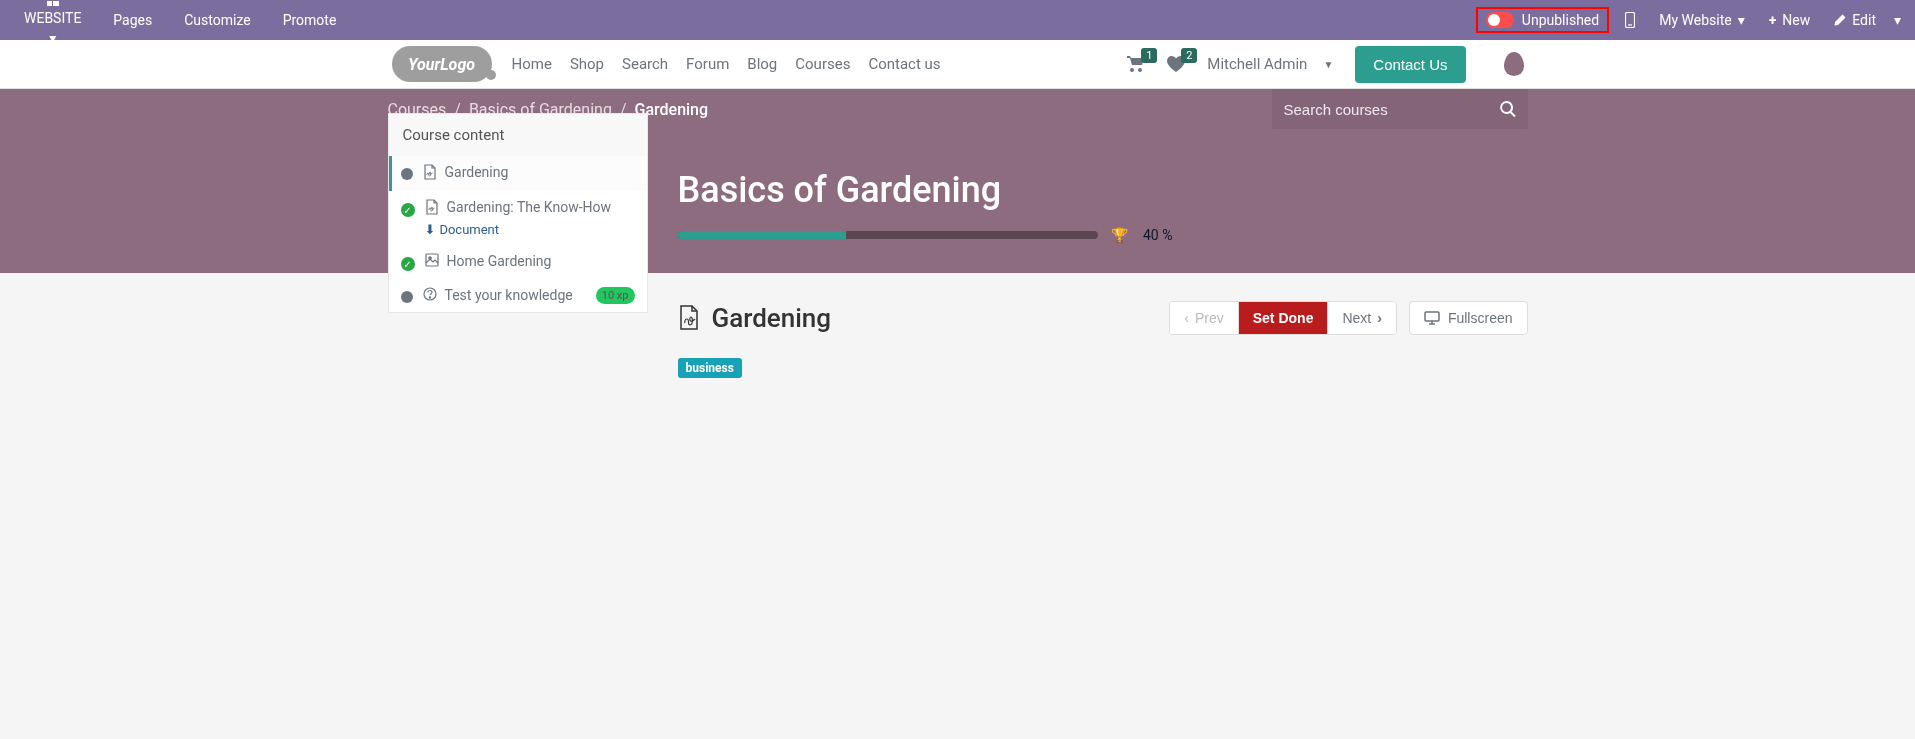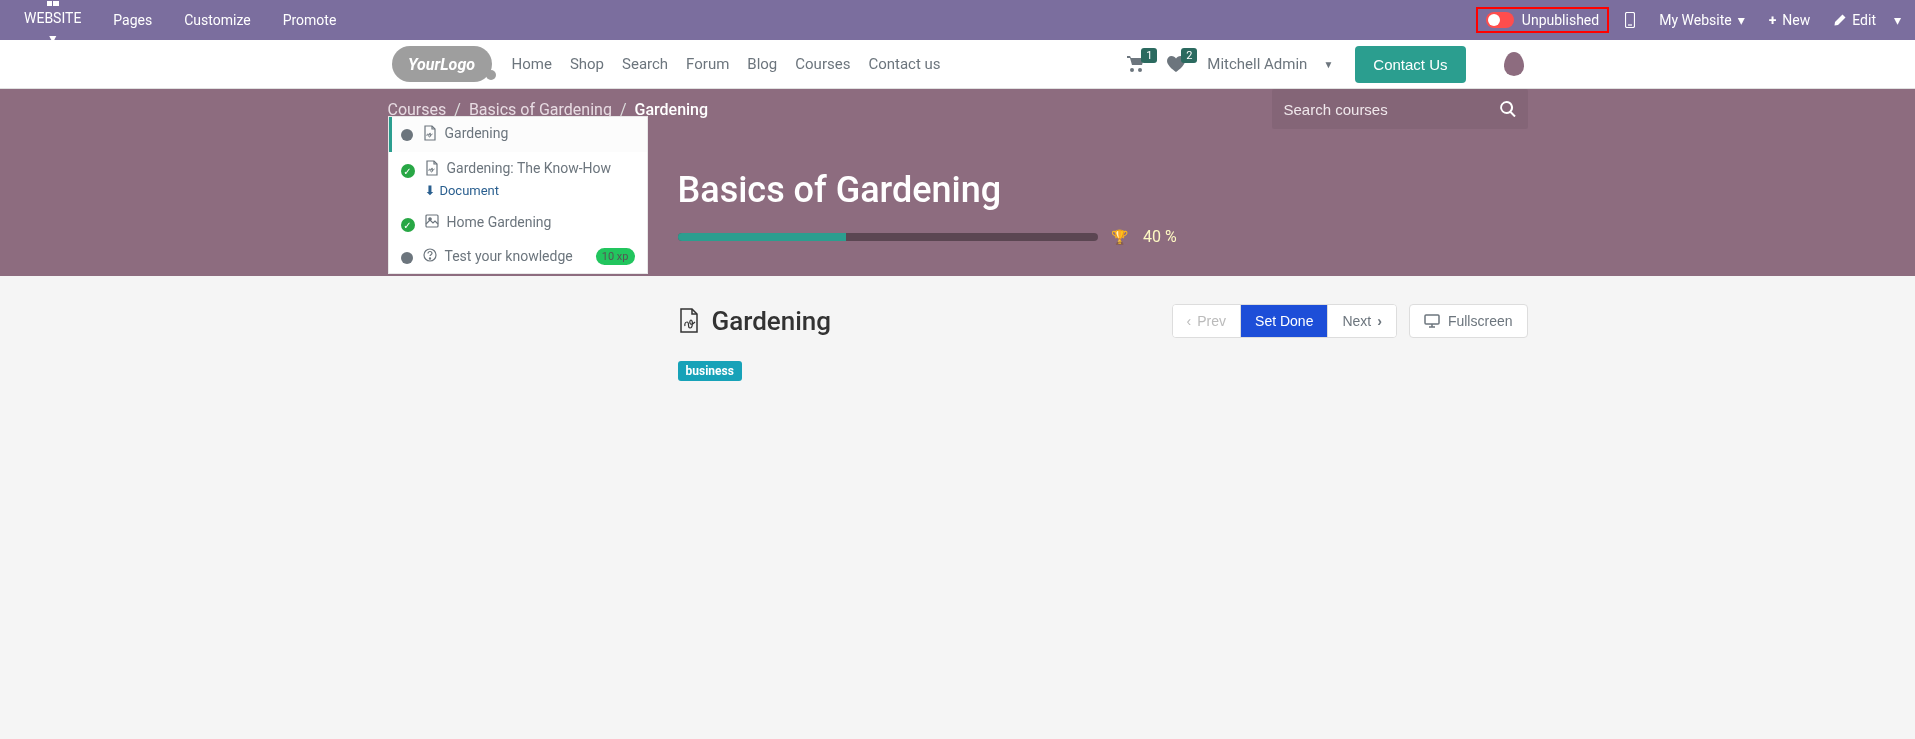--- a/index.html
+++ b/index.html
@@ -45,21 +45,21 @@
 .search-wrap input { background: transparent; border: none; color: #fff; font-size: 15px; flex: 1; outline: none; }
 .search-wrap input::placeholder { color: #f0e8ec; }
 
 
 .hero-title-area { margin-left: 290px; padding-top: 40px; flex: 1; }
 .hero-title { font-size: 36px; font-weight: 500; margin-bottom: 16px; }
 .progress-row { display: flex; align-items: center; gap: 14px; }
 .progress-bar-bg { width: 420px; height: 8px; background: rgba(0,0,0,0.35); border-radius: 4px; overflow: hidden; }
 .progress-bar-fg { height: 100%; background: #2b9e8f; width: 40%; }
 .trophy-icon { font-size: 14px; color: #ddd; }
-.progress-pct { font-size: 16px; color: #fef9c3; }
+.progress-pct { font-size: 14px; color: #0f172a; }
 
 
 .content-wrap { max-width: 1140px; margin: 0 auto; display: flex; align-items: flex-start; position: relative; }
 .sidebar { width: 260px; background: #fff; border: 1px solid #e8e8e8; margin-top: -160px; z-index: 5; }
 .sidebar-header { padding: 12px 14px; font-size: 15px; color: #555; border-bottom: none; background: #f8f8f8; }
 .sidebar-cat { padding: 10px 14px; font-size: 13px; font-weight: bold; color: #6c757d; letter-spacing: 0.5px; background: #fff; }
 .sidebar-item { padding: 8px 12px; display: flex; align-items: flex-start; gap: 10px; color: #6c757d; font-size: 14px; cursor: pointer; position: relative; }
 .sidebar-item.active { border-left: 3px solid #2b9e8f; background: #fcfcfc; padding-left: 9px; }
 .status-dot { width: 12px; height: 12px; border-radius: 50%; background: #6c757d; flex-shrink: 0; margin-top: 4px; }
 .status-check { width: 14px; height: 14px; border-radius: 50%; background: #28a745; color: #fff; font-size: 10px; display: flex; align-items: center; justify-content: center; flex-shrink: 0; margin-top: 4px; }
@@ -69,21 +69,21 @@
 .xp-badge { background: #22c55e; color: #555; font-size: 11px; padding: 2px 6px; border-radius: 10px; margin-left: auto; flex-shrink: 0; }
 
 
 .main-content { flex: 1; padding: 28px 0 0 30px; }
 .content-header { display: flex; align-items: center; margin-bottom: 22px; gap: 12px; }
 .content-title { font-size: 26px; color: #333; font-weight: 500; display: flex; align-items: center; gap: 12px; }
 .content-controls { margin-left: auto; display: flex; gap: 12px; }
 .btn-group { display: flex; border: 1px solid #ddd; border-radius: 4px; overflow: hidden; background: #fff; }
 .btn-group > * { padding: 8px 14px; font-size: 14px; border: none; background: #fff; color: #6c757d; cursor: pointer; display: flex; align-items: center; gap: 6px; border-right: 1px solid #ddd; }
 .btn-group > *:last-child { border-right: none; }
-.btn-group .primary { background: #1d4ed8; color: #fff; }
+.btn-group .primary { background: #b91c1c; color: #fff; font-weight: bold; }
 .btn-group .disabled { color: #bbb; }
 .btn-single { padding: 8px 14px; border: 1px solid #ddd; border-radius: 4px; background: #fff; color: #6c757d; font-size: 14px; display: flex; align-items: center; gap: 8px; cursor: pointer; }
 .tag { background: #17a2b8; color: #fff; font-size: 12px; font-weight: bold; padding: 3px 8px; border-radius: 3px; display: inline-block; }
 
 svg { flex-shrink: 0; }
 </style>
 </head>
 <body>
 
 <div class="admin-bar">
@@ -204,20 +204,21 @@
         <span class="trophy-icon">🏆</span>
         <span class="progress-pct">40 %</span>
       </div>
     </div>
   </div>
 </div>
 
 <div class="content-wrap">
 
   <div class="sidebar">
+    <div class="sidebar-header">Course content</div>
     <div id="sidebar-items">
         <div class="sidebar-item active">
           <div class="status-dot"></div>
           <div class="item-body">
             <div class="item-title-row">
               <span><svg width="14" height="16" viewBox="0 0 14 16" fill="none" stroke="#6c757d" stroke-width="1.2">
                   <path d="M2 1h7l3 3v11H2V1z"></path>
                   <path d="M9 1v3h3"></path>
                   <path d="M4 11s-0.5-2 1-2 0 3 1.5 3 1.5-4 0.5-4-1 4 2.5 1" stroke-width="1"></path>
                 </svg></span>

